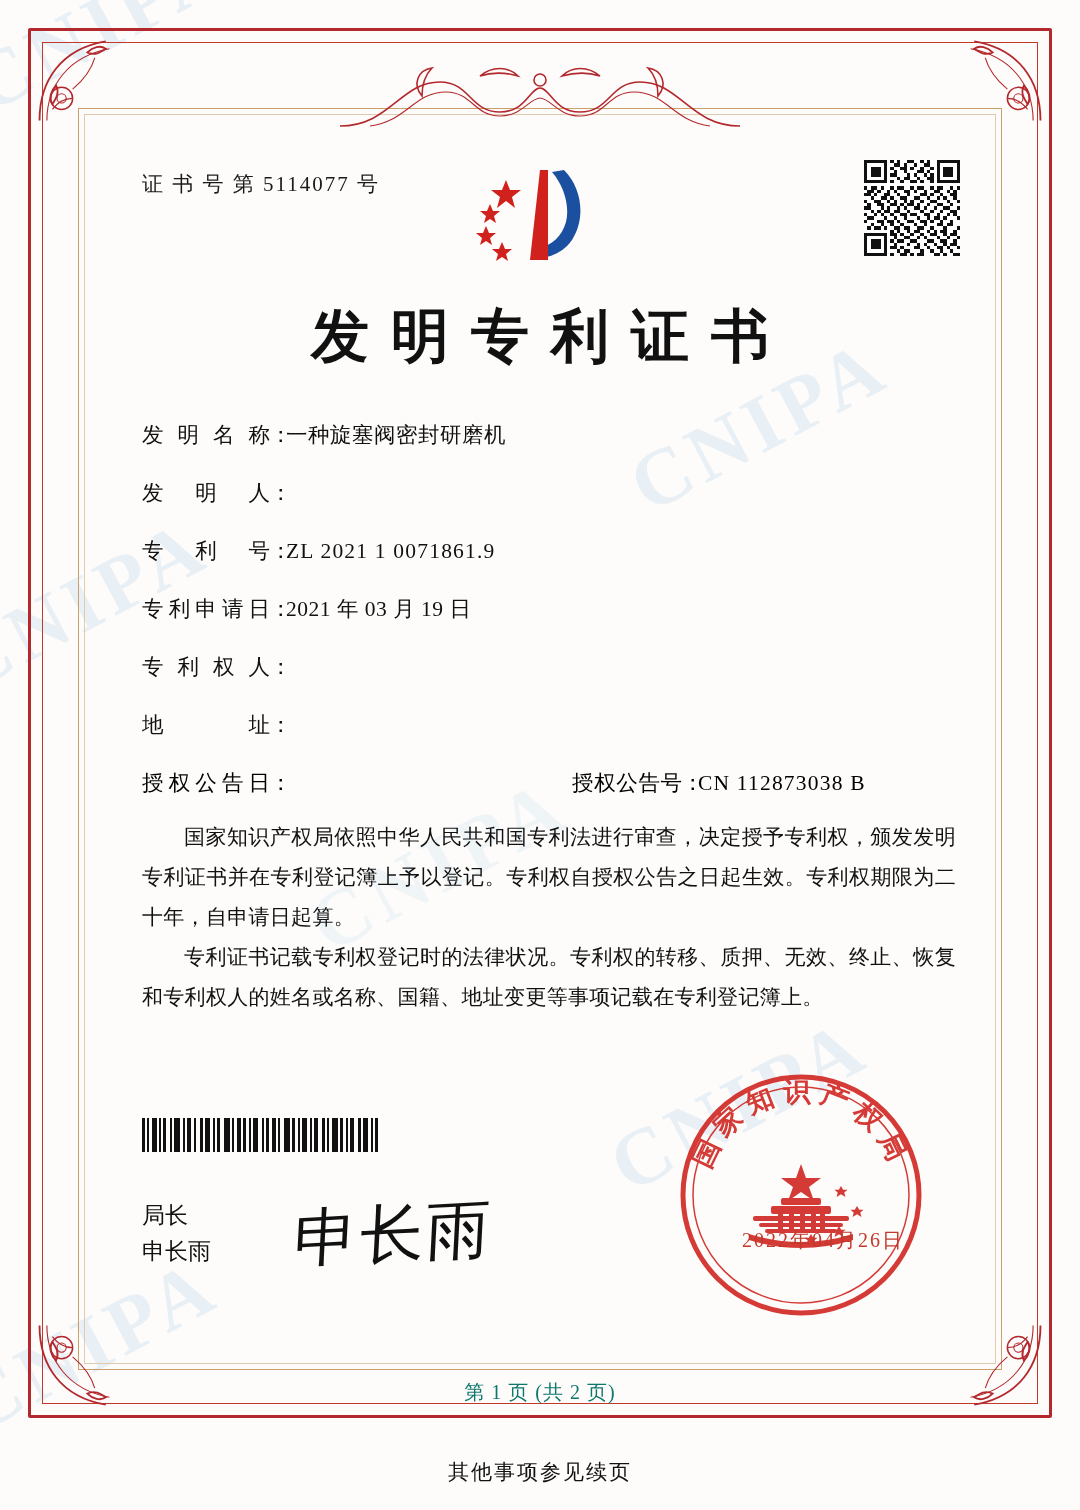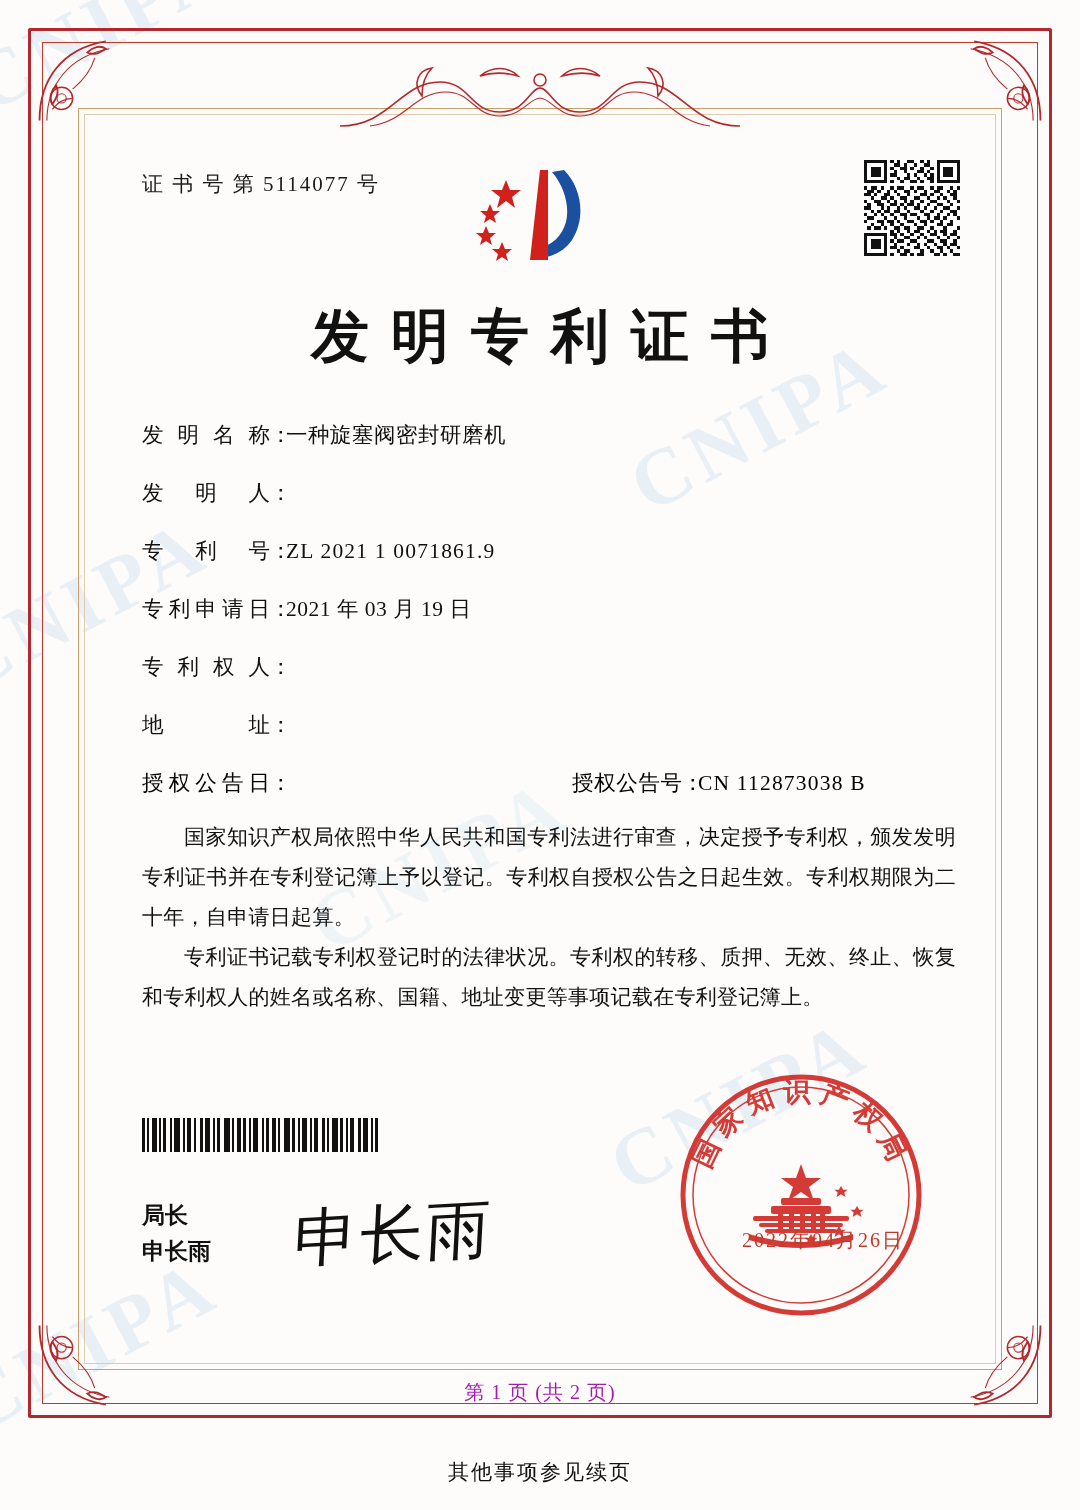--- a/index.html
+++ b/index.html
@@ -128,21 +128,21 @@
 
   
   .barcode{
     position:absolute;left:58px;bottom:208px;
     width:330px;height:34px;
     display:flex;align-items:stretch;
   }
   .barcode i{display:block;background:#111;height:100%;}
 
   
-  .sig-block{position:absolute;left:58px;bottom:90px;font-size:23px;line-height:36px;color:#111;font-weight:700;}
+  .sig-block{position:absolute;left:58px;bottom:90px;font-size:23px;line-height:36px;color:#111;font-weight:400;}
   .sig-hand{
     position:absolute;left:210px;bottom:82px;
     font-size:64px;color:#111;
     font-family:"DejaVu Serif",serif;
     letter-spacing:2px;
     transform:rotate(-3deg) skewX(-6deg);
     white-space:nowrap;
   }
 
   
@@ -153,21 +153,21 @@
   .seal svg{width:100%;height:100%;display:block;}
   .seal-date{
     position:absolute;right:92px;bottom:106px;
     font-size:20px;color:#c0392b;letter-spacing:2px;
     font-family:"Liberation Serif",serif;
   }
 
   
   .page-num{
     position:absolute;left:0;right:0;bottom:104px;
-    text-align:center;font-size:20px;color:#a21caf;letter-spacing:1px;
+    text-align:center;font-size:20px;color:#0f766e;letter-spacing:1px;
   }
   .footer-note{
     position:absolute;left:0;right:0;bottom:24px;
     text-align:center;font-size:21px;color:#111;letter-spacing:2px;
   }
 </style>
 </head>
 <body>
 
 <div class="watermarks">

